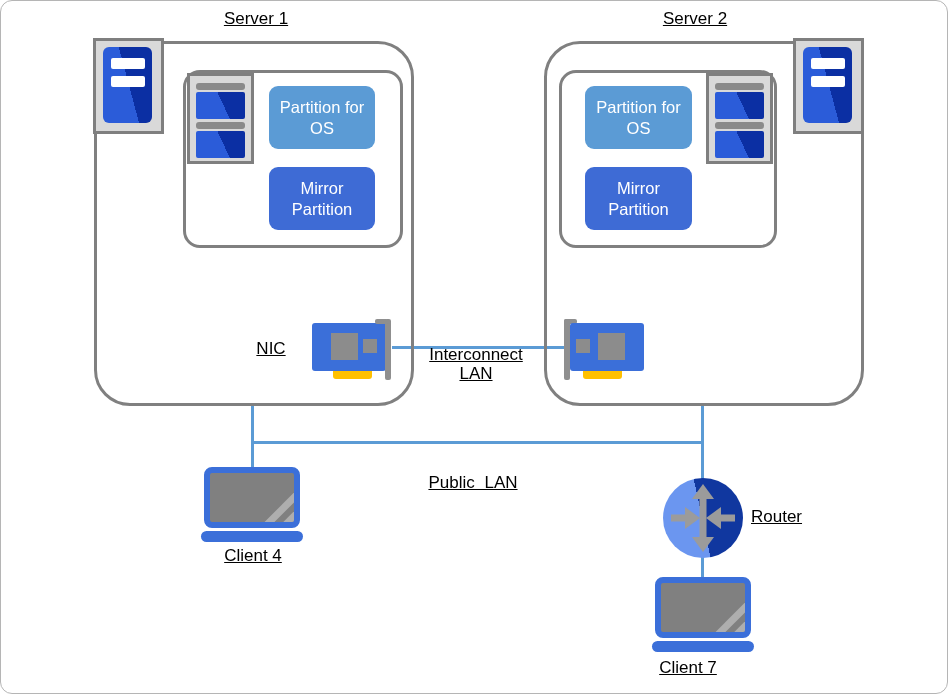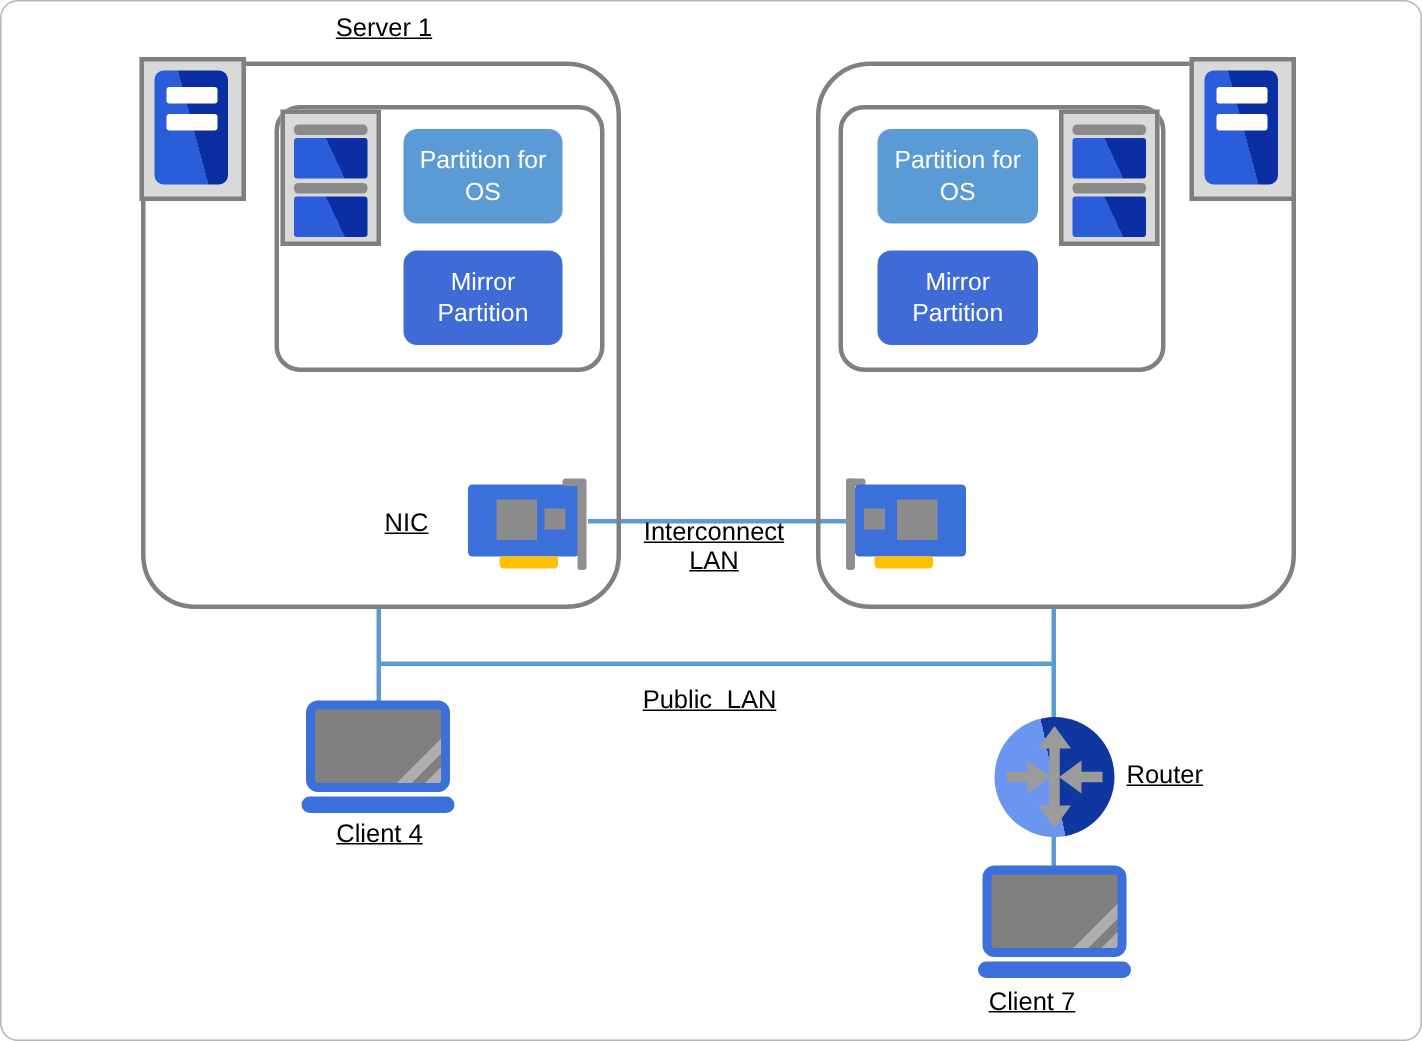--- a/index.html
+++ b/index.html
@@ -52,20 +52,21 @@
   .stripe.s2{width:13px;height:90px;left:70px;top:10px;}
   .lap-base{position:absolute;left:0;top:66px;width:102px;height:11px;background:var(--device_blue,#3B6FD9);border-radius:6px;}
   .wordspace{word-spacing:5px;}
 </style>
 </head>
 <body style="--lan_line: #5B9BD5; --partition_os_blue: #5B9BD5; --partition_mirror_blue: #3E6BD5; --device_blue: #3B6FD9; --icon_blue_light: #2B5CD9; --icon_blue_dark: #0B2FA3; --router_blue_light: #6B96F0; --router_blue_dark: #10379F; --connector_yellow: #FFC000; --frame_gray: #D9D9D9; --border_gray: #808080;">
 
 <div class="canvas">
 
   <div class="lbl" style="left:175px;top:8px;width:160px">Server 1</div>
+  <div class="lbl" style="left:614px;top:8px;width:160px">Server 2</div>
 
   <div class="line h" style="left:391px;top:345px;width:172px"></div>
   <div class="line h" style="left:251px;top:440px;width:452px"></div>
   <div class="line v" style="left:250px;top:405px;height:62px"></div>
   <div class="line v" style="left:700px;top:405px;height:173px"></div>
 
   <div class="box server-box" style="left:93px;top:40px;width:320px;height:365px"></div>
   <div class="box server-box" style="left:543px;top:40px;width:320px;height:365px"></div>
 
   <div class="box inner-box" style="left:182px;top:69px;width:220px;height:178px"></div>
@@ -114,21 +115,21 @@
   <div class="nic" style="left:556px;top:316px">
     <div class="nic-bracket" style="left:7px"></div>
     <div class="nic-notch" style="left:7px"></div>
     <div class="nic-card" style="left:13px"></div>
     <div class="nic-sq small" style="left:19px;top:22px"></div>
     <div class="nic-sq big" style="left:41px;top:16px"></div>
     <div class="nic-pins" style="left:26px"></div>
   </div>
 
   <div class="lbl" style="left:415px;top:344px;width:120px">Interconnect LAN</div>
-  <div class="lbl wordspace" style="left:397px;top:456px;width:150px">Public LAN</div>
+  <div class="lbl wordspace" style="left:397px;top:472px;width:150px">Public LAN</div>
 
   <div class="router" style="left:662px;top:477px">
     <svg viewBox="0 0 80 80" width="80" height="80">
       <g fill="#9b9b9b">
         <rect x="36.5" y="18" width="7" height="44"></rect>
         <polygon points="40,6 29,21 51,21"></polygon>
         <polygon points="40,74 29,59 51,59"></polygon>
         <rect x="8" y="36.5" width="16" height="7"></rect>
         <polygon points="37,40 22,29 22,51"></polygon>
         <rect x="56" y="36.5" width="16" height="7"></rect>

